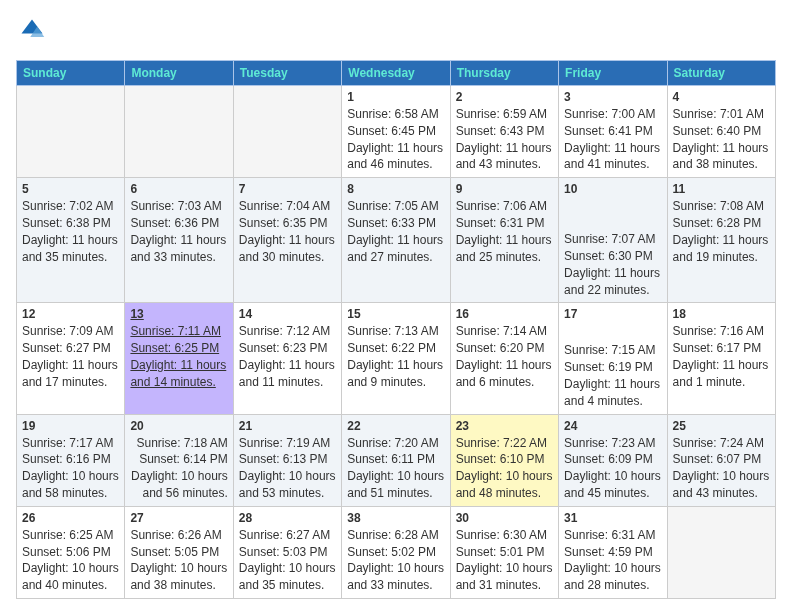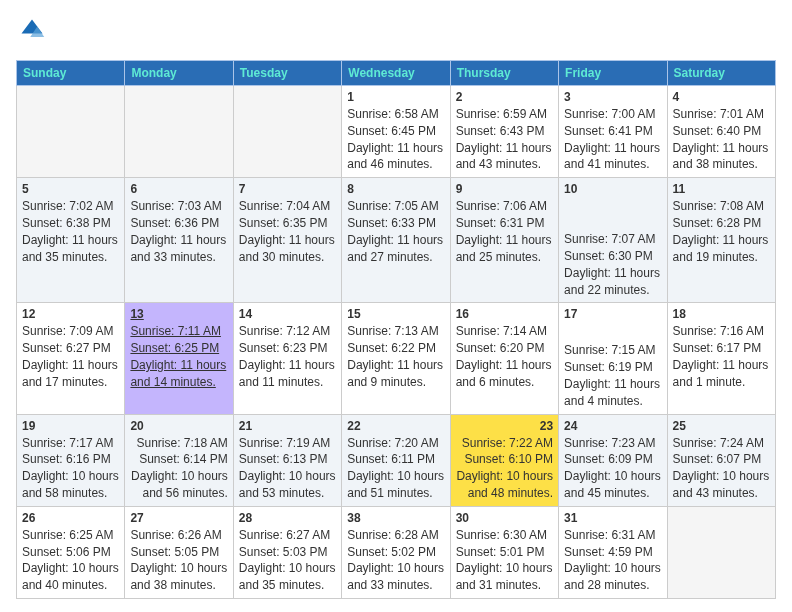--- a/index.html
+++ b/index.html
@@ -283,21 +283,21 @@
 Daylight: 10 hours
 and 53 minutes.</div>
         </td>
         <td style="background: rgb(240, 244, 248);">
           <span class="day-num">22</span>
           <div class="day-info" style="white-space: pre-line;">Sunrise: 7:20 AM
 Sunset: 6:11 PM
 Daylight: 10 hours
 and 51 minutes.</div>
         </td>
-        <td style="background: #fde047; text-align: right;">
+        <td style="background: #fef9c3;">
           <span class="day-num">23</span>
           <div class="day-info" style="white-space: pre-line;">Sunrise: 7:22 AM
 Sunset: 6:10 PM
 Daylight: 10 hours
 and 48 minutes.</div>
         </td>
         <td style="background: rgb(240, 244, 248);">
           <span class="day-num">24</span>
           <div class="day-info" style="white-space: pre-line;">Sunrise: 7:23 AM
 Sunset: 6:09 PM

